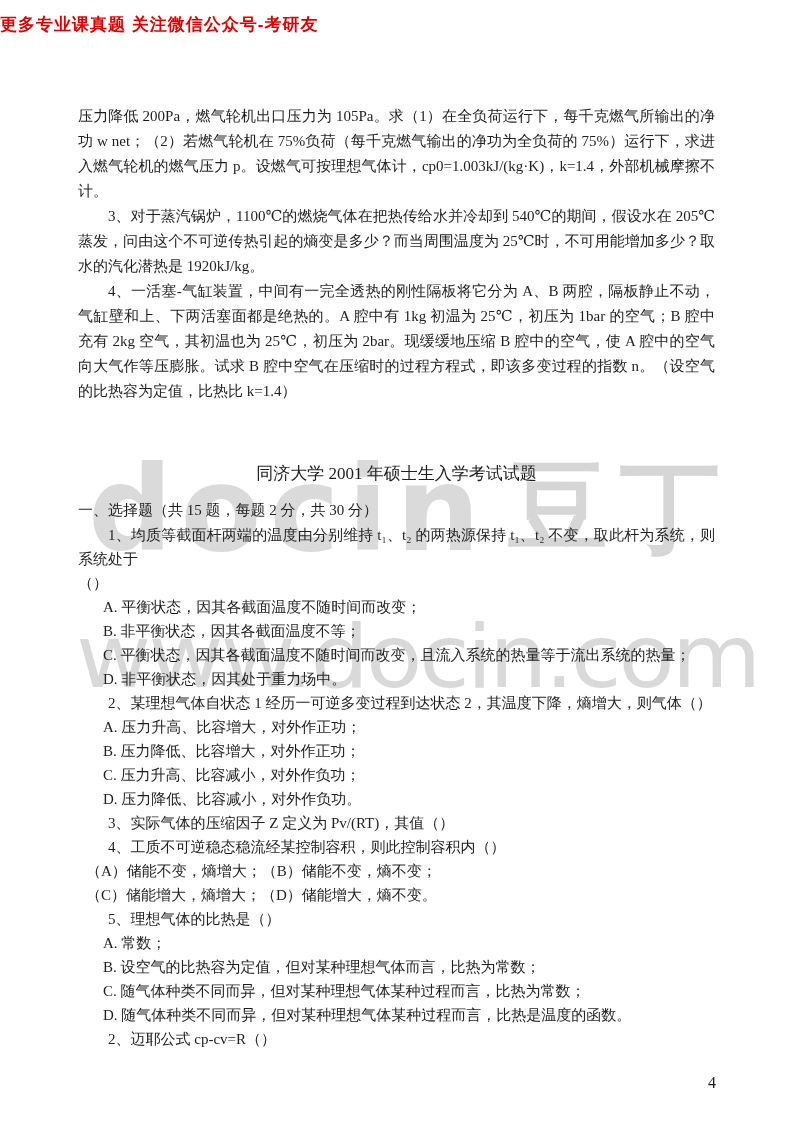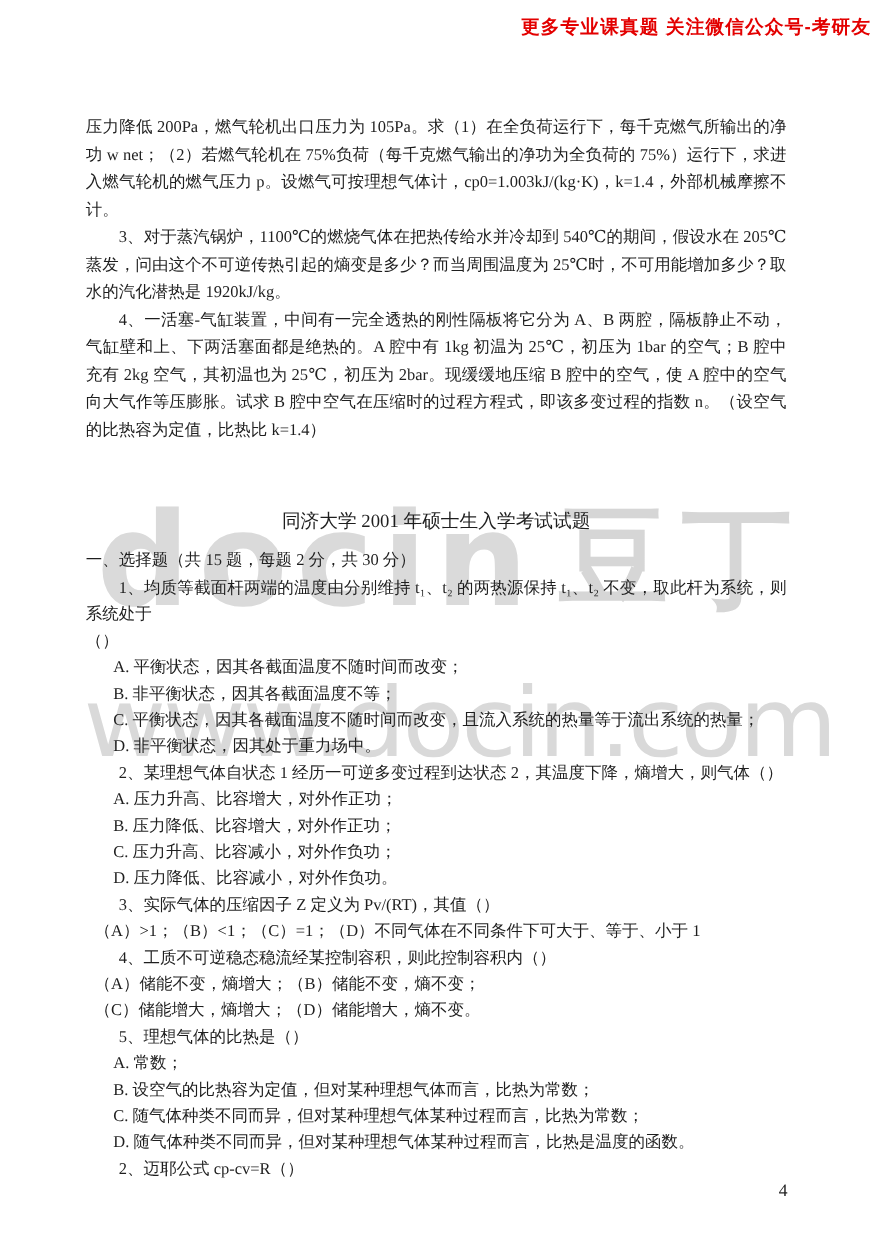--- a/index.html
+++ b/index.html
@@ -4,21 +4,21 @@
 <style>
   html,body { margin:0; padding:0; background:#ffffff; }
   .page {
     position:relative; width:792px; height:1122px; margin:0 auto;
     background:#ffffff; overflow:hidden;
     font-family:"Liberation Serif","DejaVu Serif",serif;
     color:#1e1e1e;
   }
   .site-header {
     position:absolute; top:13px; left:0; right:0; z-index:2;
-    text-align:right; font-family:"Liberation Sans","DejaVu Sans",sans-serif;
+    text-align:left; font-family:"Liberation Sans","DejaVu Sans",sans-serif;
     font-weight:bold; font-size:17px; color:#e30000; letter-spacing:1px;
   }
   
   .wm { position:absolute; z-index:0; color:#dadada; line-height:1; white-space:nowrap; }
   .wm-logo {
     top:450px; left:88px;
     font-family:"DejaVu Sans",sans-serif; font-weight:bold;
     font-size:118px; letter-spacing:8px;
   }
   .wm-logo .cjk { font-size:100px; margin-left:20px; letter-spacing:12px; vertical-align:8px; color:#d6d6d6; }
@@ -82,21 +82,20 @@
       <div>
         <div class="q-stem">2、某理想气体自状态 1 经历一可逆多变过程到达状态 2，其温度下降，熵增大，则气体（）</div>
         <div class="opt">A. 压力升高、比容增大，对外作正功；</div>
         <div class="opt">B. 压力降低、比容增大，对外作正功；</div>
         <div class="opt">C. 压力升高、比容减小，对外作负功；</div>
         <div class="opt">D. 压力降低、比容减小，对外作负功。</div>
       </div>
 
       <div>
         <div class="q-stem">3、实际气体的压缩因子 Z 定义为 Pv/(RT)，其值（）</div>
-        <div class="opt-inline">（A）&gt;1；（B）&lt;1；（C）=1；（D）不同气体在不同条件下可大于、等于、小于 1</div>
       </div>
 
       <div>
         <div class="q-stem">4、工质不可逆稳态稳流经某控制容积，则此控制容积内（）</div>
         <div class="opt-inline">（A）储能不变，熵增大；（B）储能不变，熵不变；</div>
         <div class="opt-inline">（C）储能增大，熵增大；（D）储能增大，熵不变。</div>
       </div>
 
       <div>
         <div class="q-stem">5、理想气体的比热是（）</div>

